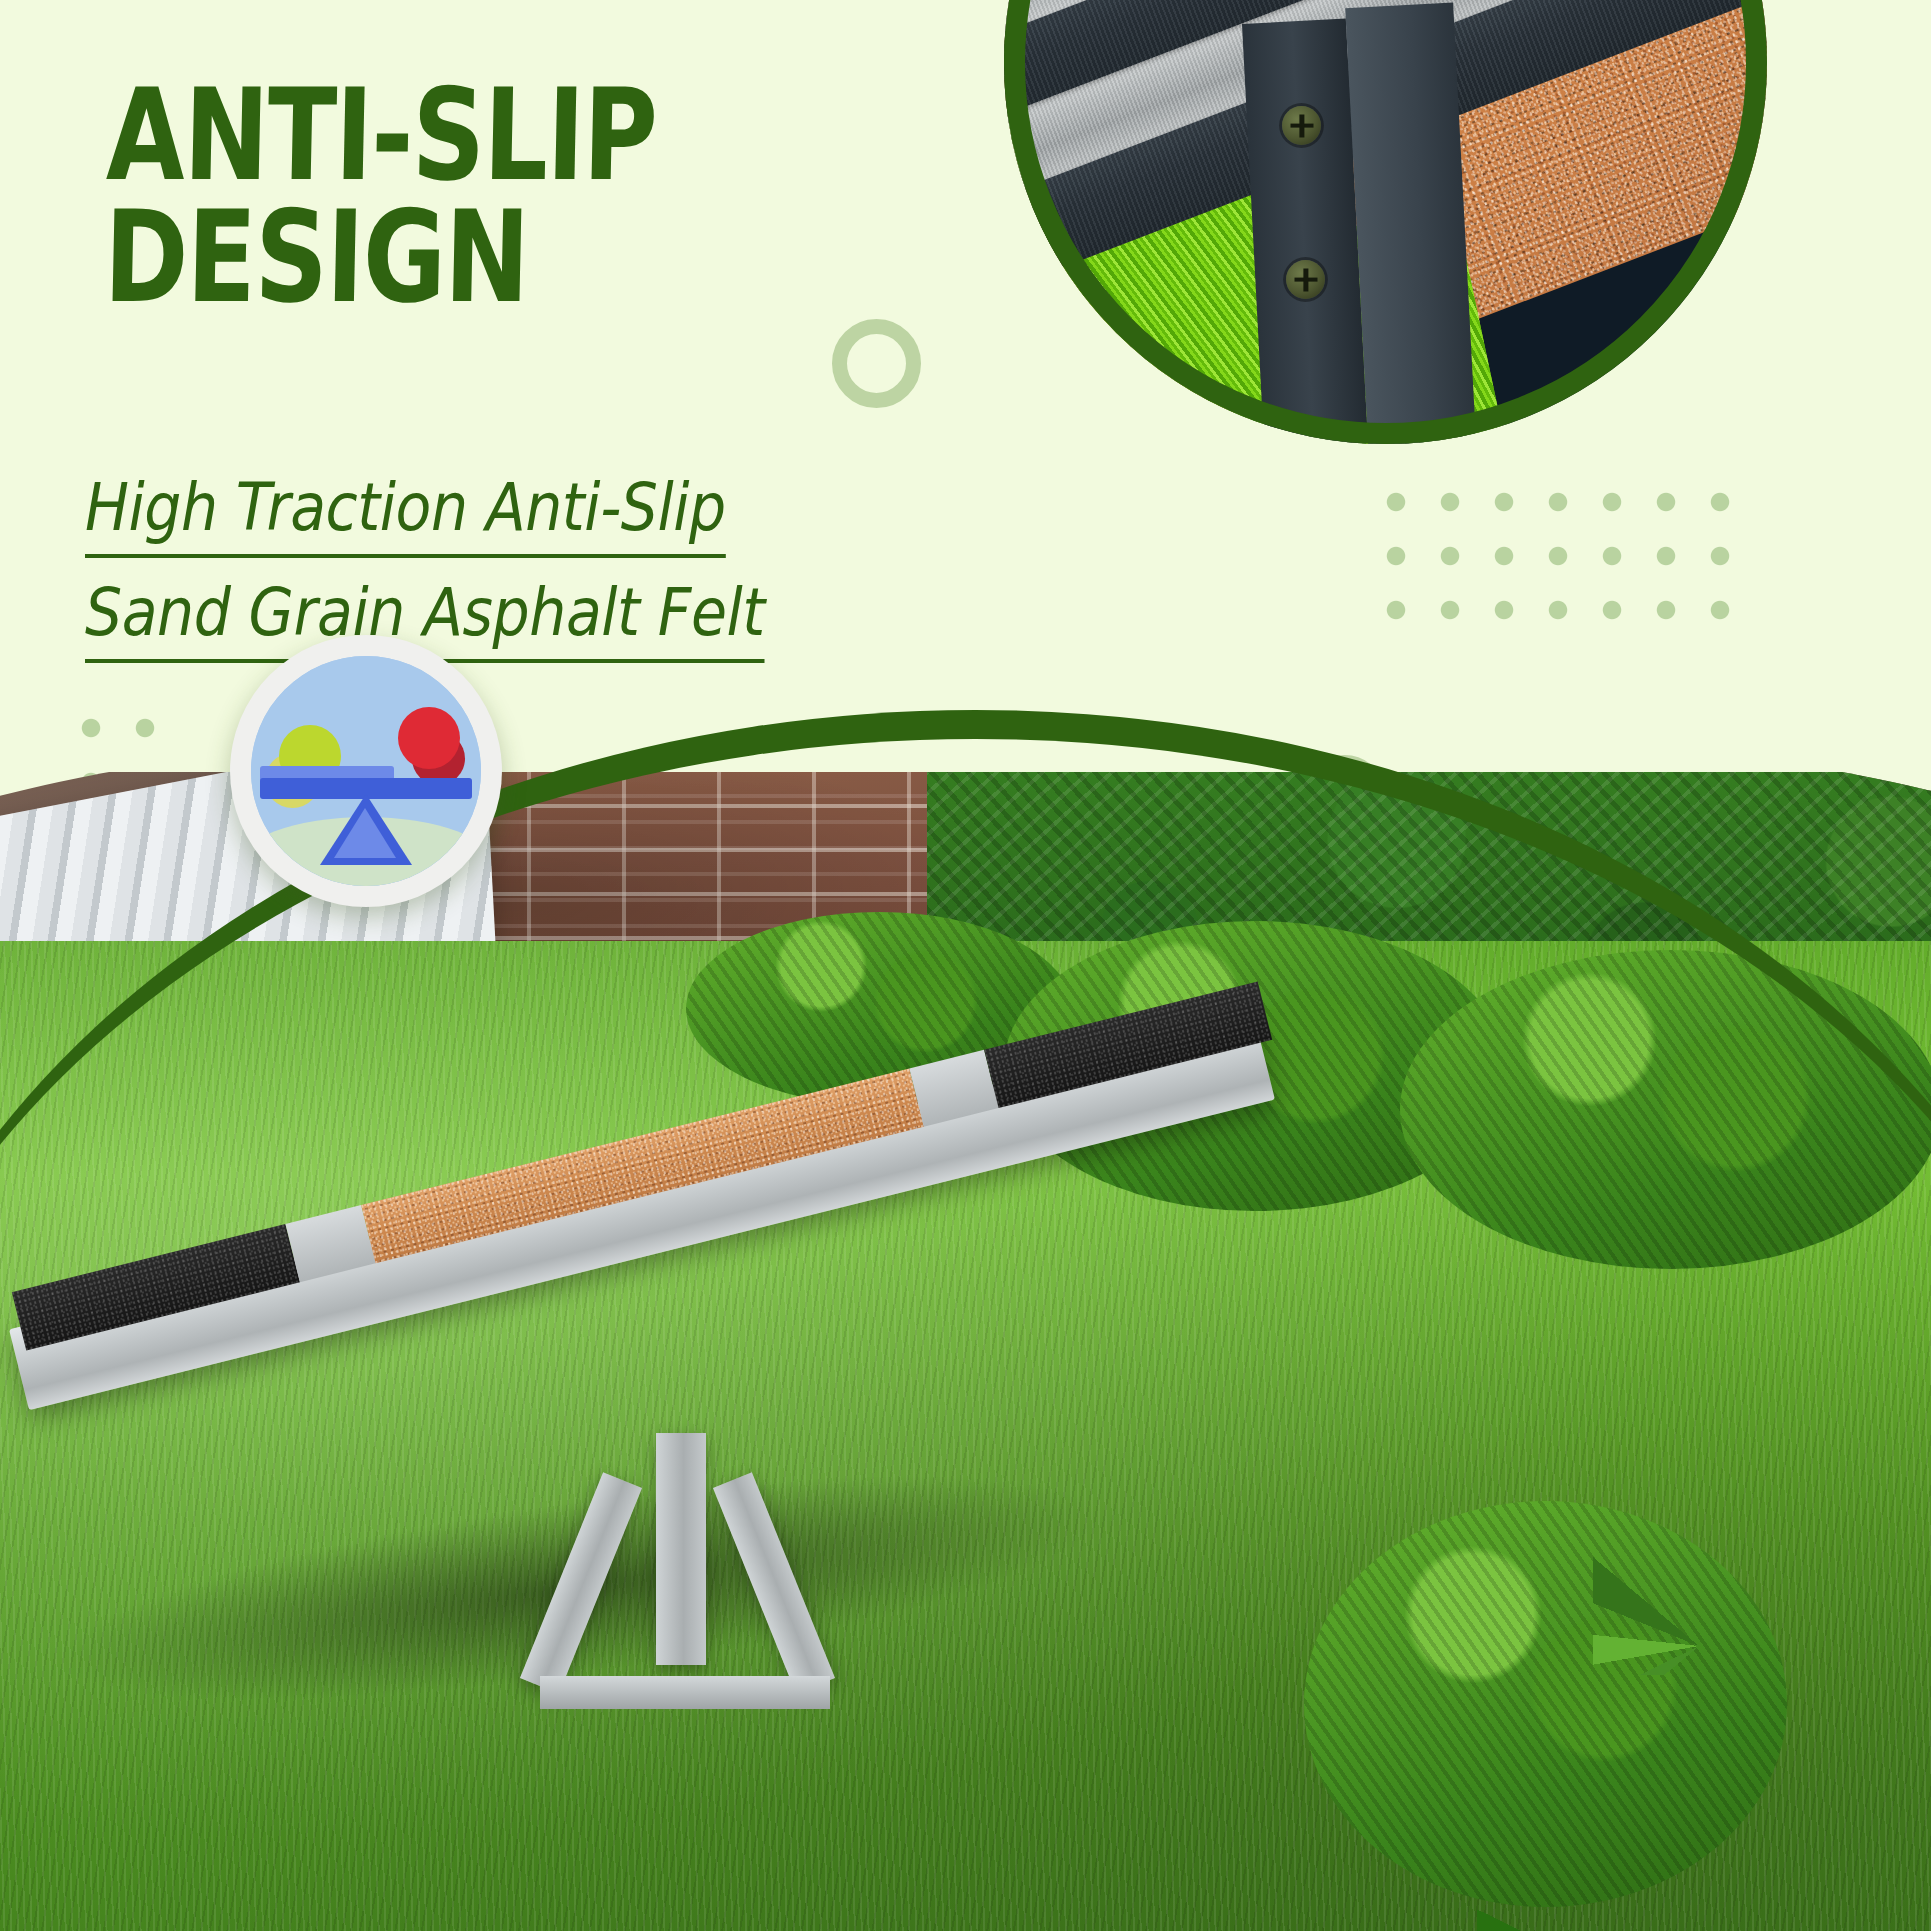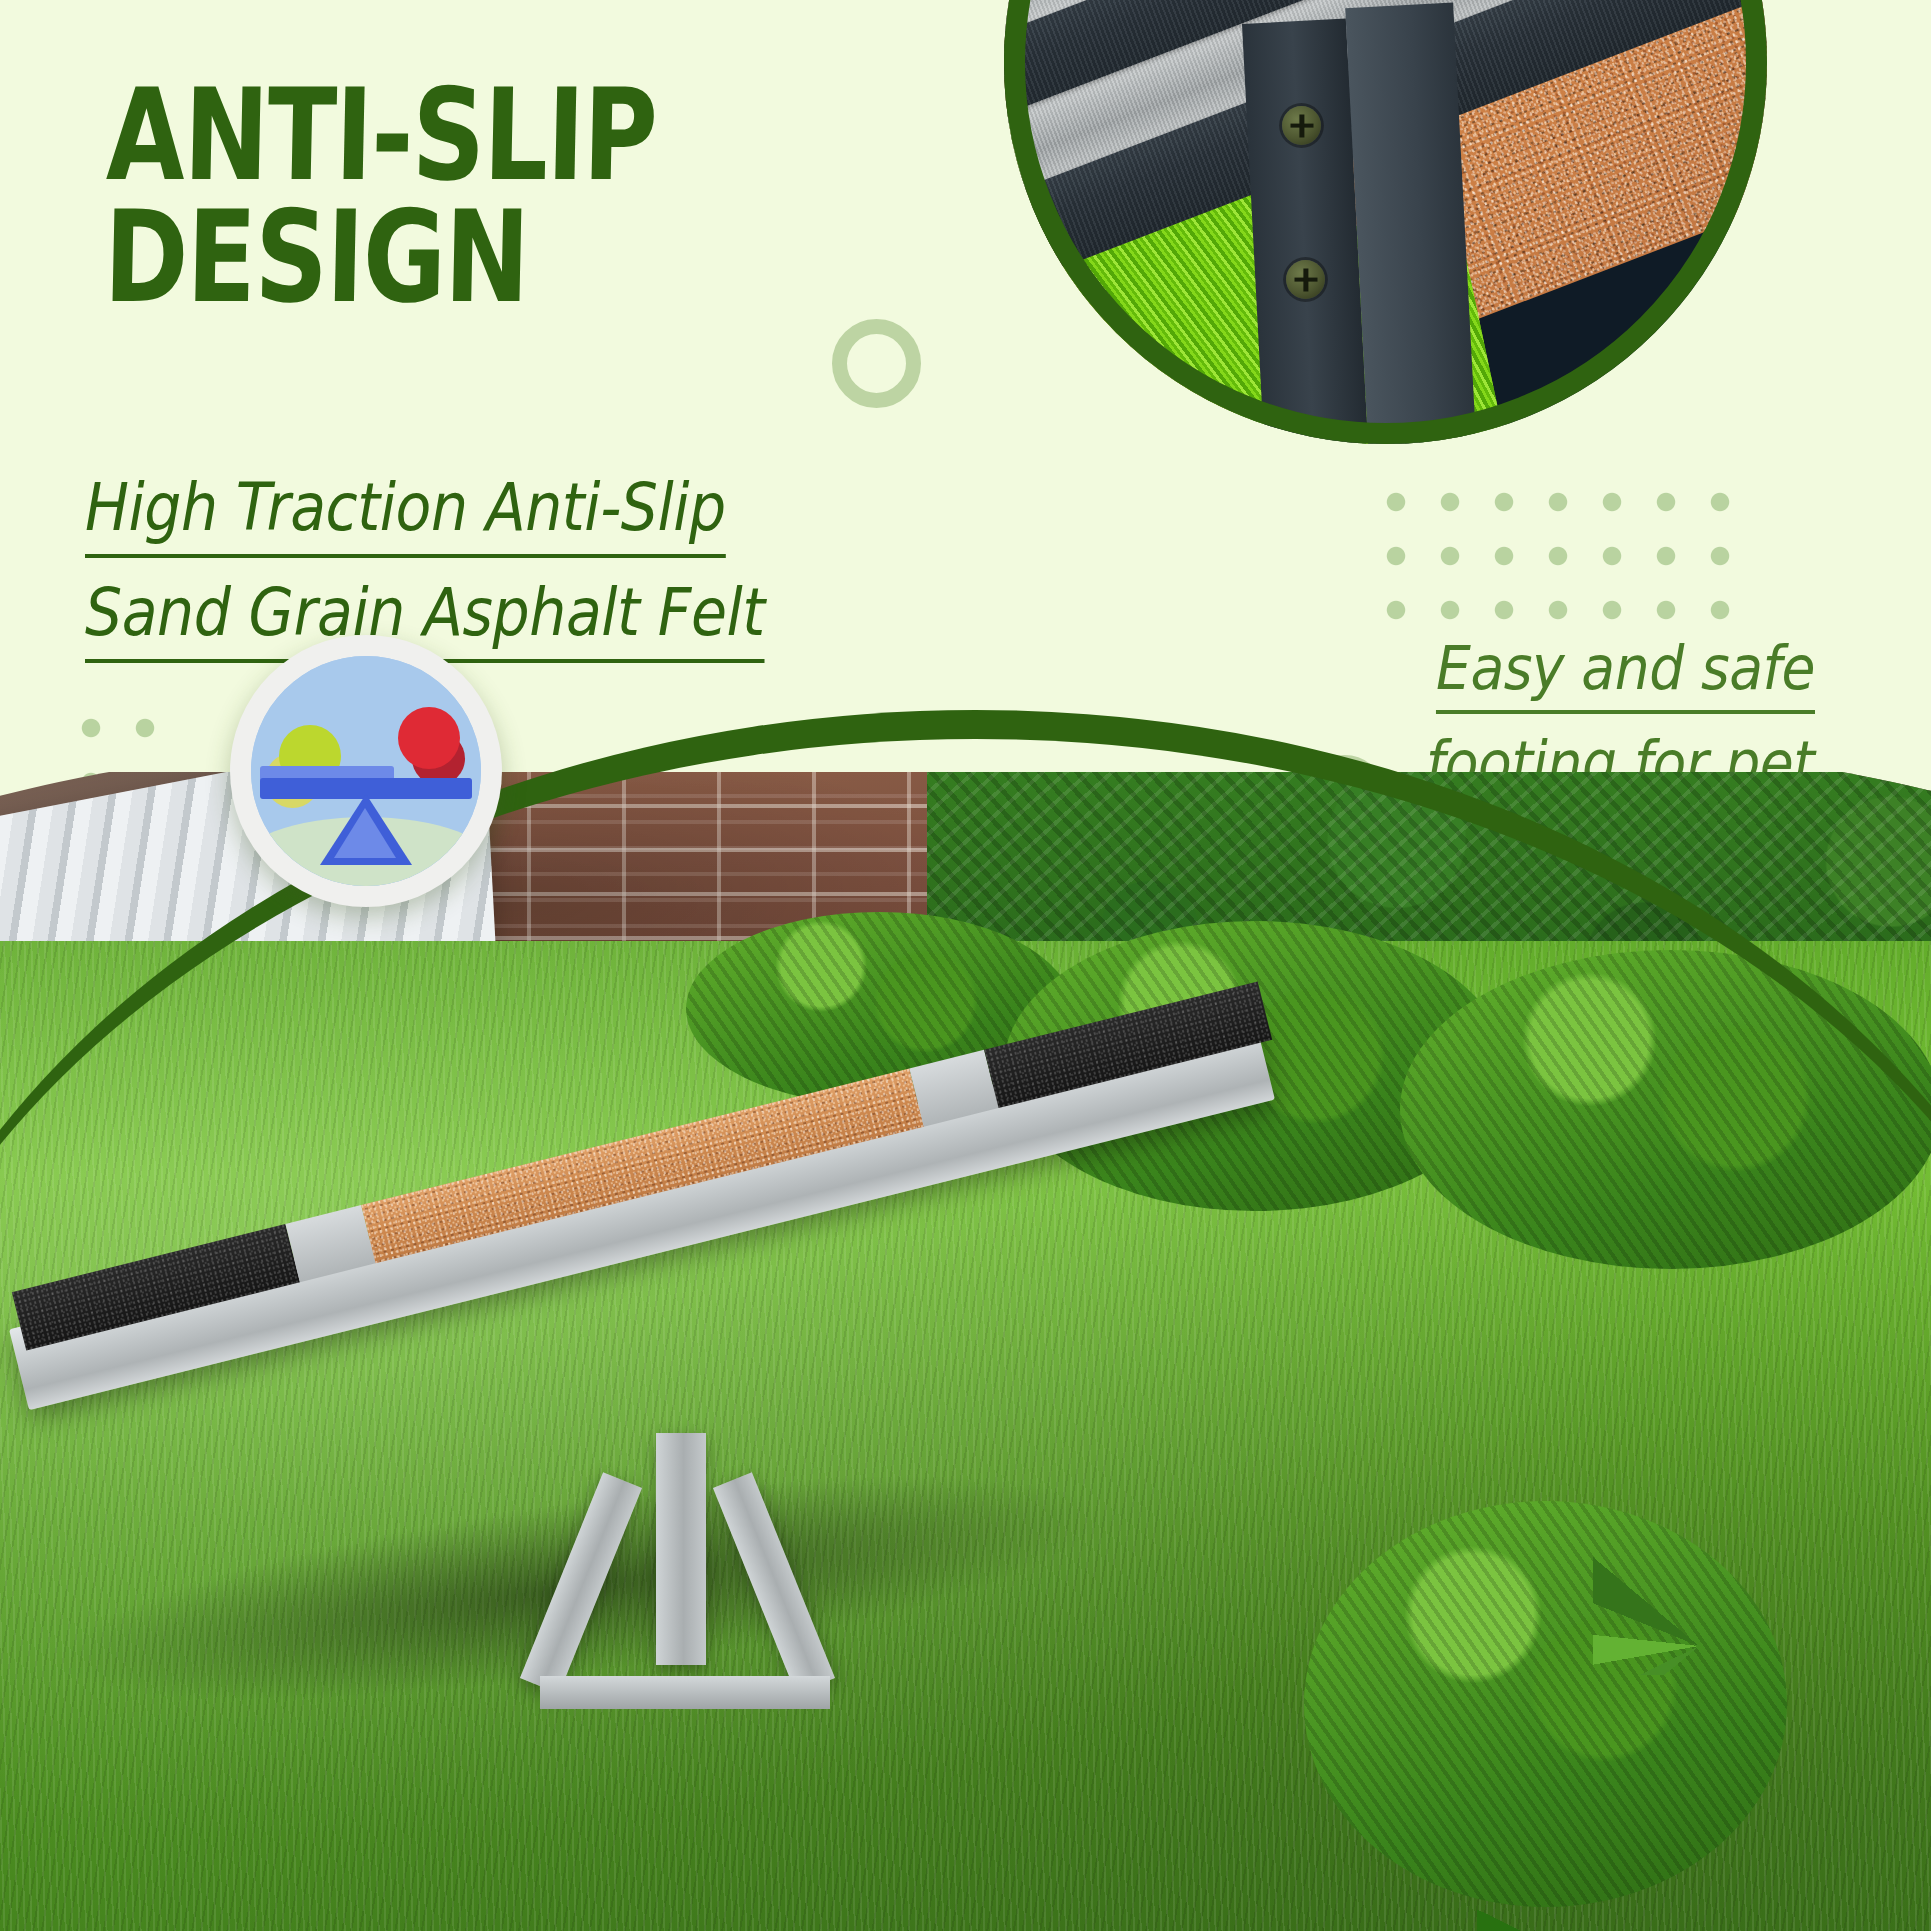--- a/index.html
+++ b/index.html
@@ -378,24 +378,20 @@
   </div>
 
   <div class="headline">ANTI-SLIP
 DESIGN</div>
 
   <div class="subhead">
     <span class="ln">High Traction Anti-Slip</span>
     <span class="ln">Sand Grain Asphalt Felt</span>
   </div>
 
-  <div class="subhead-r">
-    <span class="ln">Easy and safe</span>
-    <span class="ln">footing for pet</span>
-  </div>
 
   <div class="ring ring-a"></div>
   <div class="ring ring-b"></div>
   <div class="dots dots-r"></div>
   <div class="dots dots-l"></div>
 
   <div class="photo-clip">
     <div class="photo-mask">
       <div class="sky-wall"></div>
       <div class="bricks"></div>

